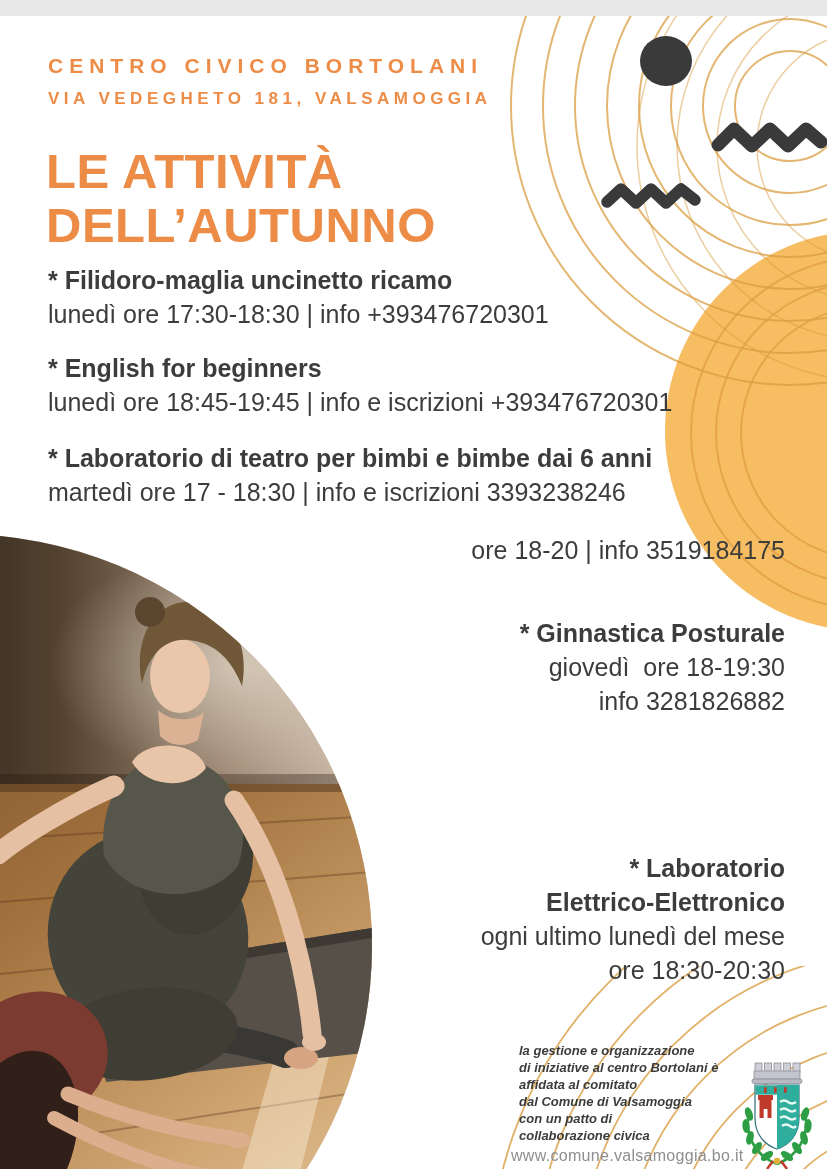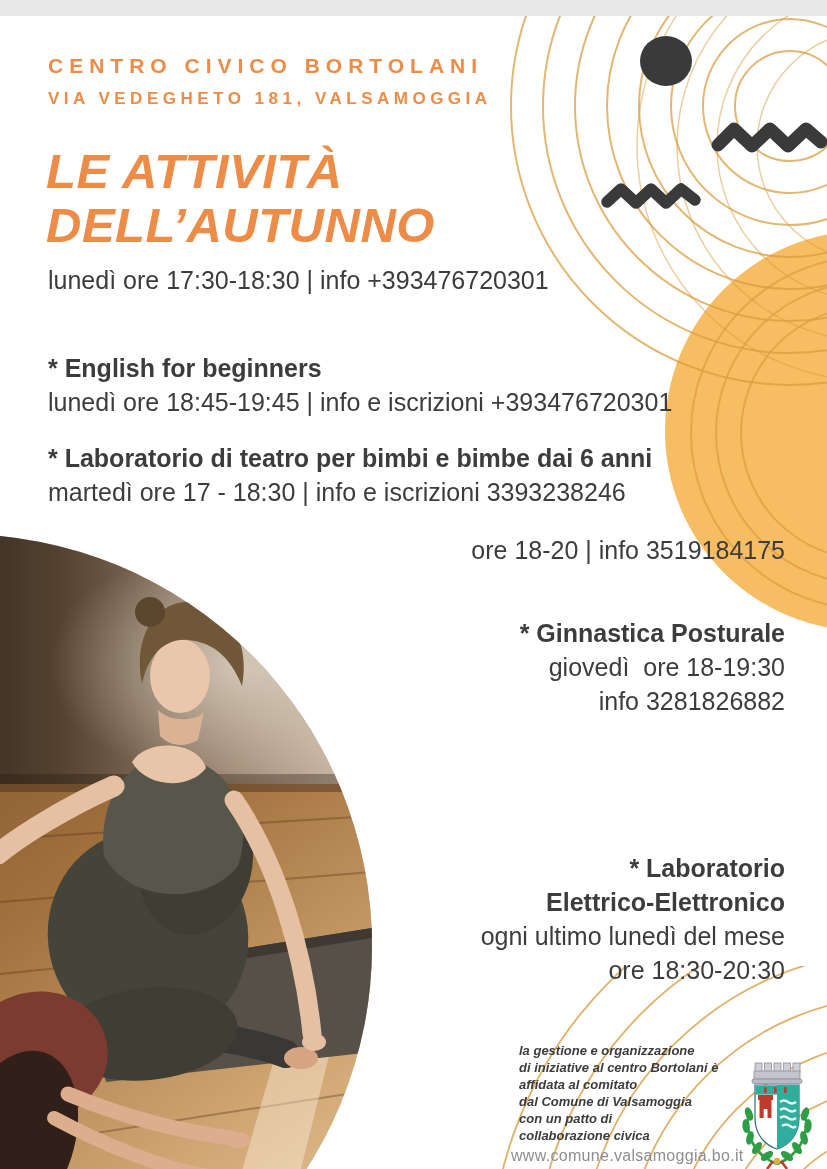--- a/index.html
+++ b/index.html
@@ -14,21 +14,21 @@
   .org{
     left:48px; top:38px; font-size:21px; font-weight:bold;
     letter-spacing:6px; color:var(--accent); z-index:5; white-space:nowrap;
   }
   .addr{
     left:48px; top:73px; font-size:17px; font-weight:bold;
     letter-spacing:4.5px; color:var(--accent); z-index:5; white-space:nowrap;
   }
   .main-title{
     left:46px; top:128px; font-size:49px; font-weight:800;
-    line-height:54px; letter-spacing:0.5px; color:var(--accent); z-index:5;font-style:italic;
+    line-height:54px; letter-spacing:0.5px; color:var(--accent); z-index:5;
   }
   
   .act{ position:absolute; font-size:25px; line-height:34px; z-index:5; }
   .act div{ white-space:pre-wrap; }
   .act .t{ font-weight:bold; }
   .act.left{ left:48px; text-align:left; }
   .act.right{ right:42px; text-align:right; }
   
   .yellow-circle{
     left:665px; top:215px; width:400px; height:400px; border-radius:50%;
@@ -174,20 +174,21 @@
   </div>
 
   <div class="abs org">CENTRO CIVICO BORTOLANI</div>
   <div class="abs addr">VIA VEDEGHETO 181, VALSAMOGGIA</div>
   <div class="abs main-title">
     <div>LE ATTIVITÀ</div>
     <div>DELL’AUTUNNO</div>
   </div>
 
   <div class="act left" style="top:247px">
+    <div class="t">* Filidoro-maglia uncinetto ricamo</div>
     <div>lunedì ore 17:30-18:30 | info +393476720301</div>
   </div>
   <div class="act left" style="top:335px">
     <div class="t">* English for beginners</div>
     <div>lunedì ore 18:45-19:45 | info e iscrizioni +393476720301</div>
   </div>
   <div class="act left" style="top:425px">
     <div class="t">* Laboratorio di teatro per bimbi e bimbe dai 6 anni</div>
     <div>martedì ore 17 - 18:30 | info e iscrizioni 3393238246</div>
   </div>

